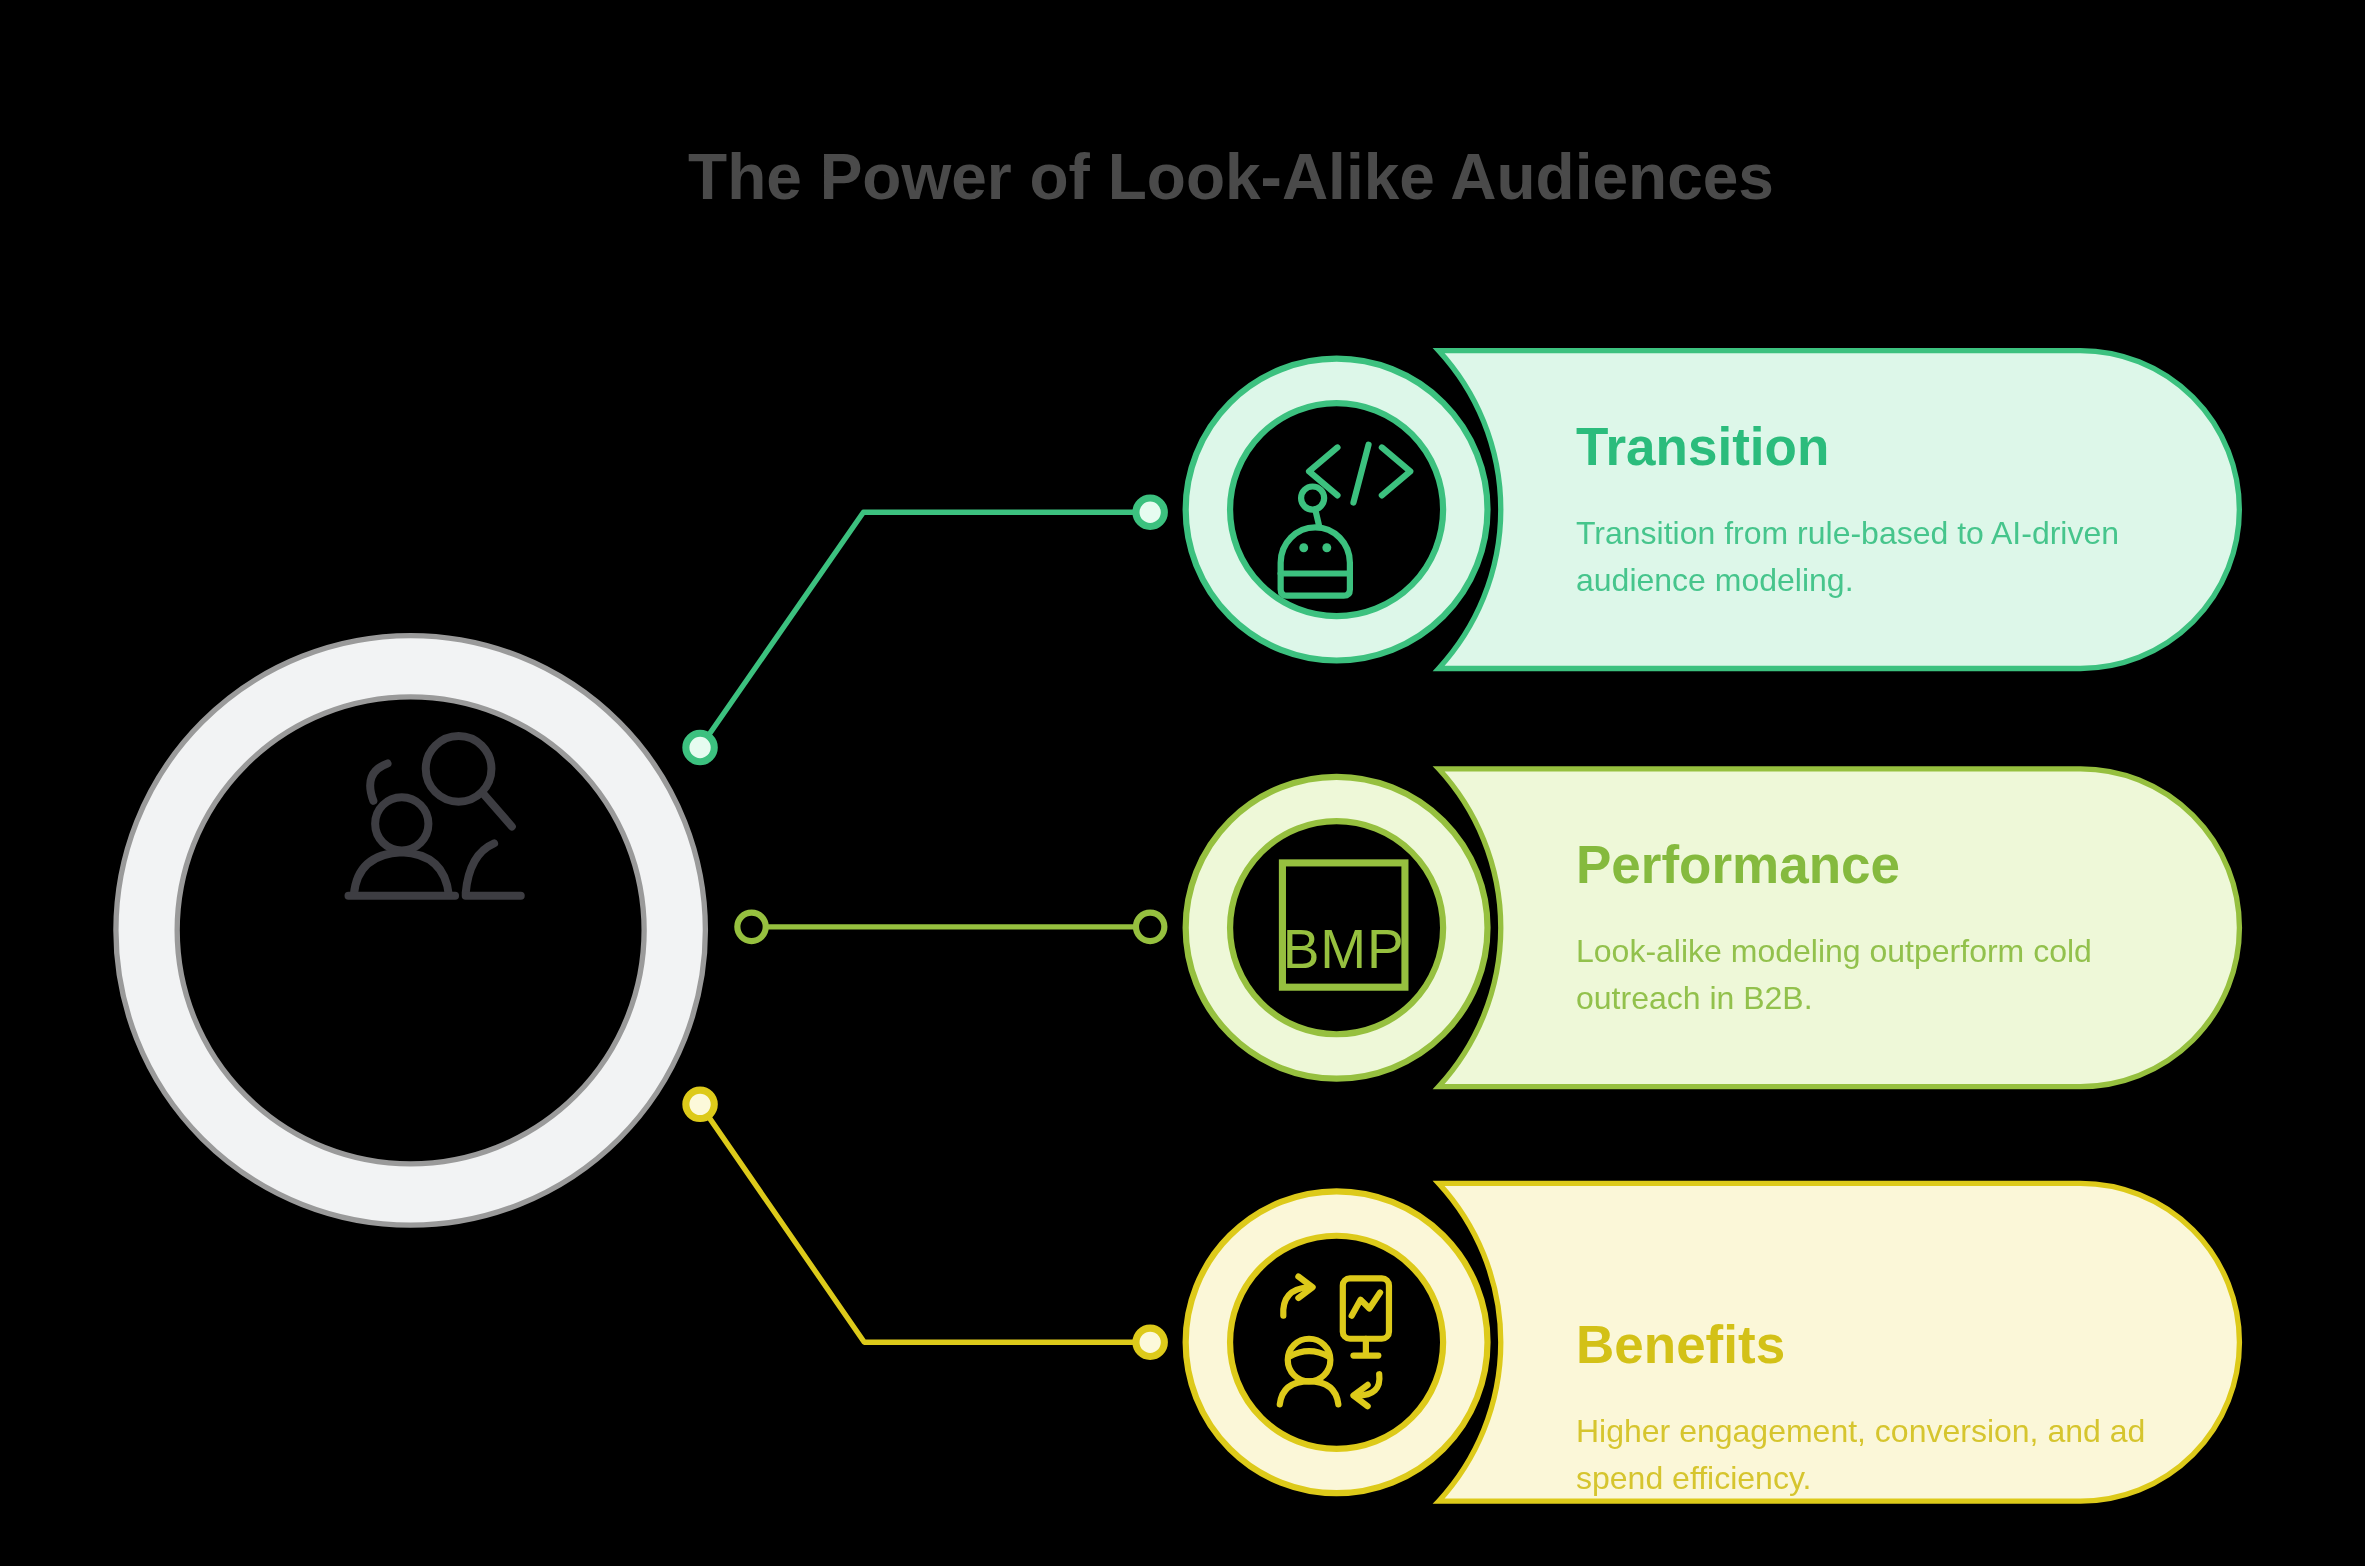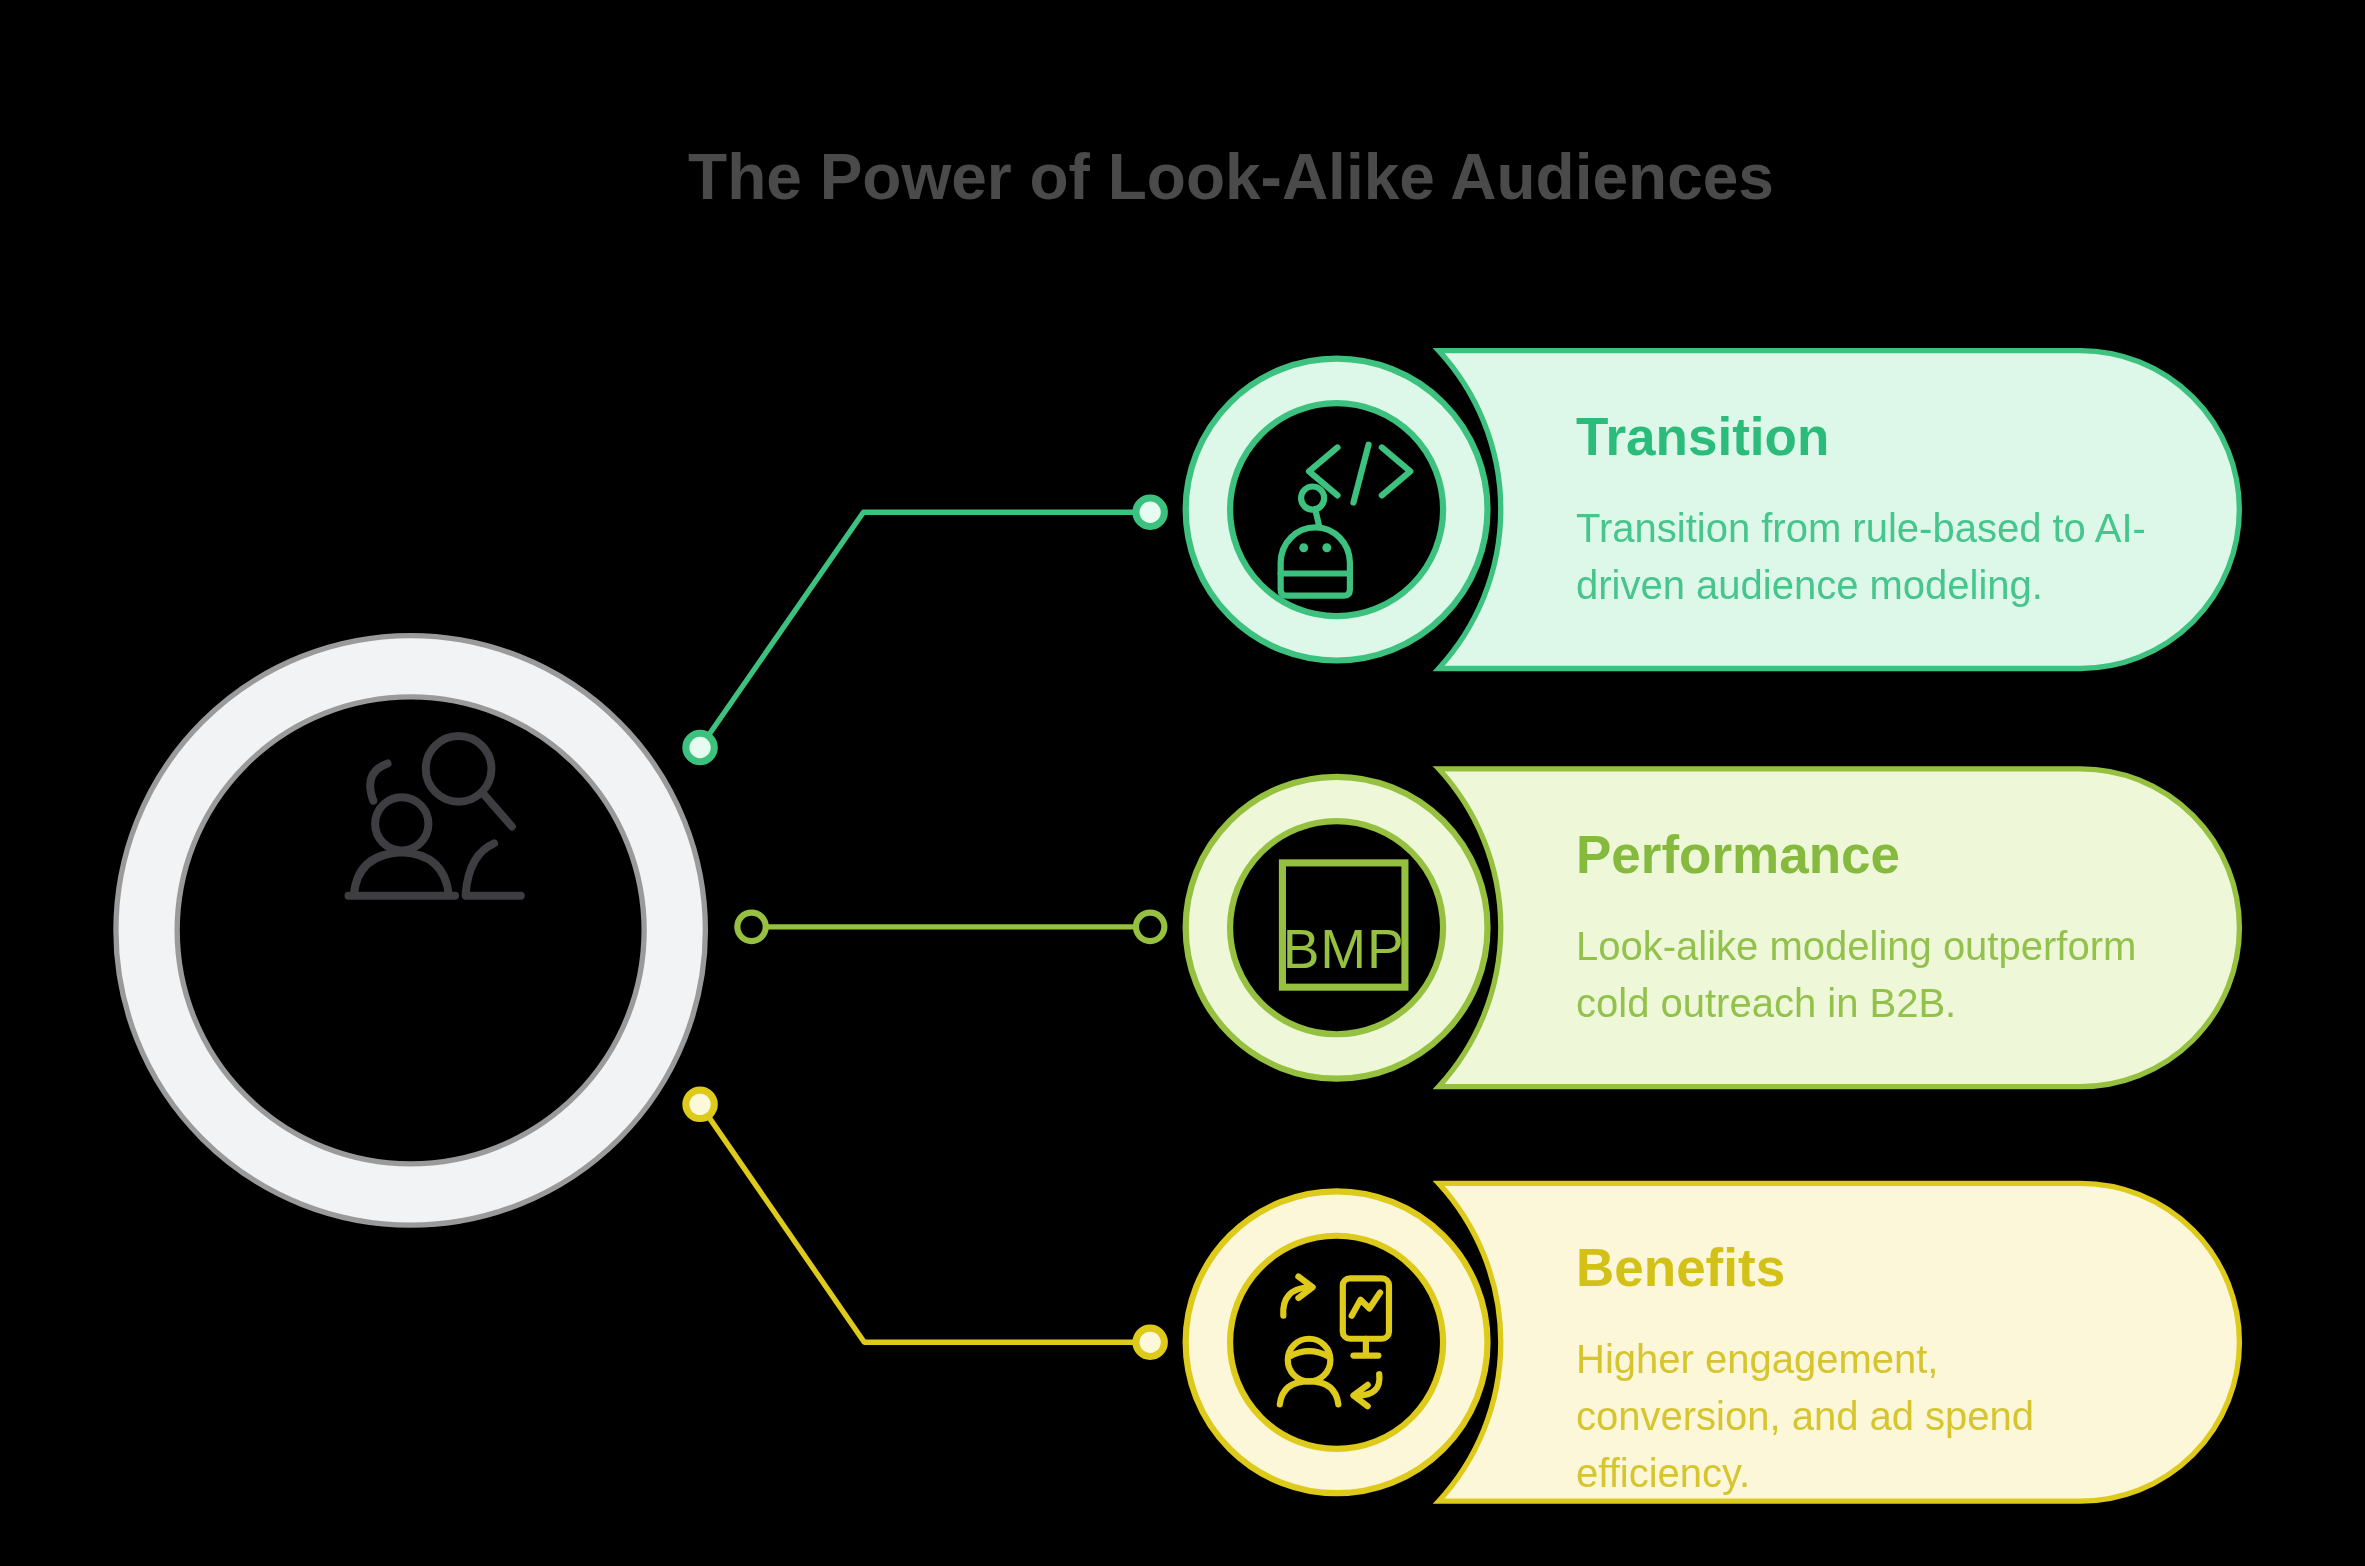--- a/index.html
+++ b/index.html
@@ -25,21 +25,21 @@
     color:var(--center_label_color,#4a7ef2);
   }
   .card-text{
     position:absolute;left:1576px;width:577px;height:318px;
     display:flex;flex-direction:column;justify-content:center;align-items:flex-start;
   }
   .card-text .card-title{
     font-size:53px;line-height:62px;font-weight:bold;margin:0 0 32px 0;
   }
   .card-text .card-body{
-    font-size:40px;line-height:57px;font-weight:normal;margin:0;
+    font-size:32px;line-height:47px;font-weight:normal;margin:0;
   }
   .evo-text .card-title{color:var(--evo_title);}
   .evo-text .card-body{color:var(--evo_body);}
   .perf-text .card-title{color:var(--perf_title);}
   .perf-text .card-body{color:var(--perf_body);}
   .ben-text .card-title{color:var(--ben_title);}
   .ben-text .card-body{color:var(--ben_body);}
 </style>
 </head>
 <body>

